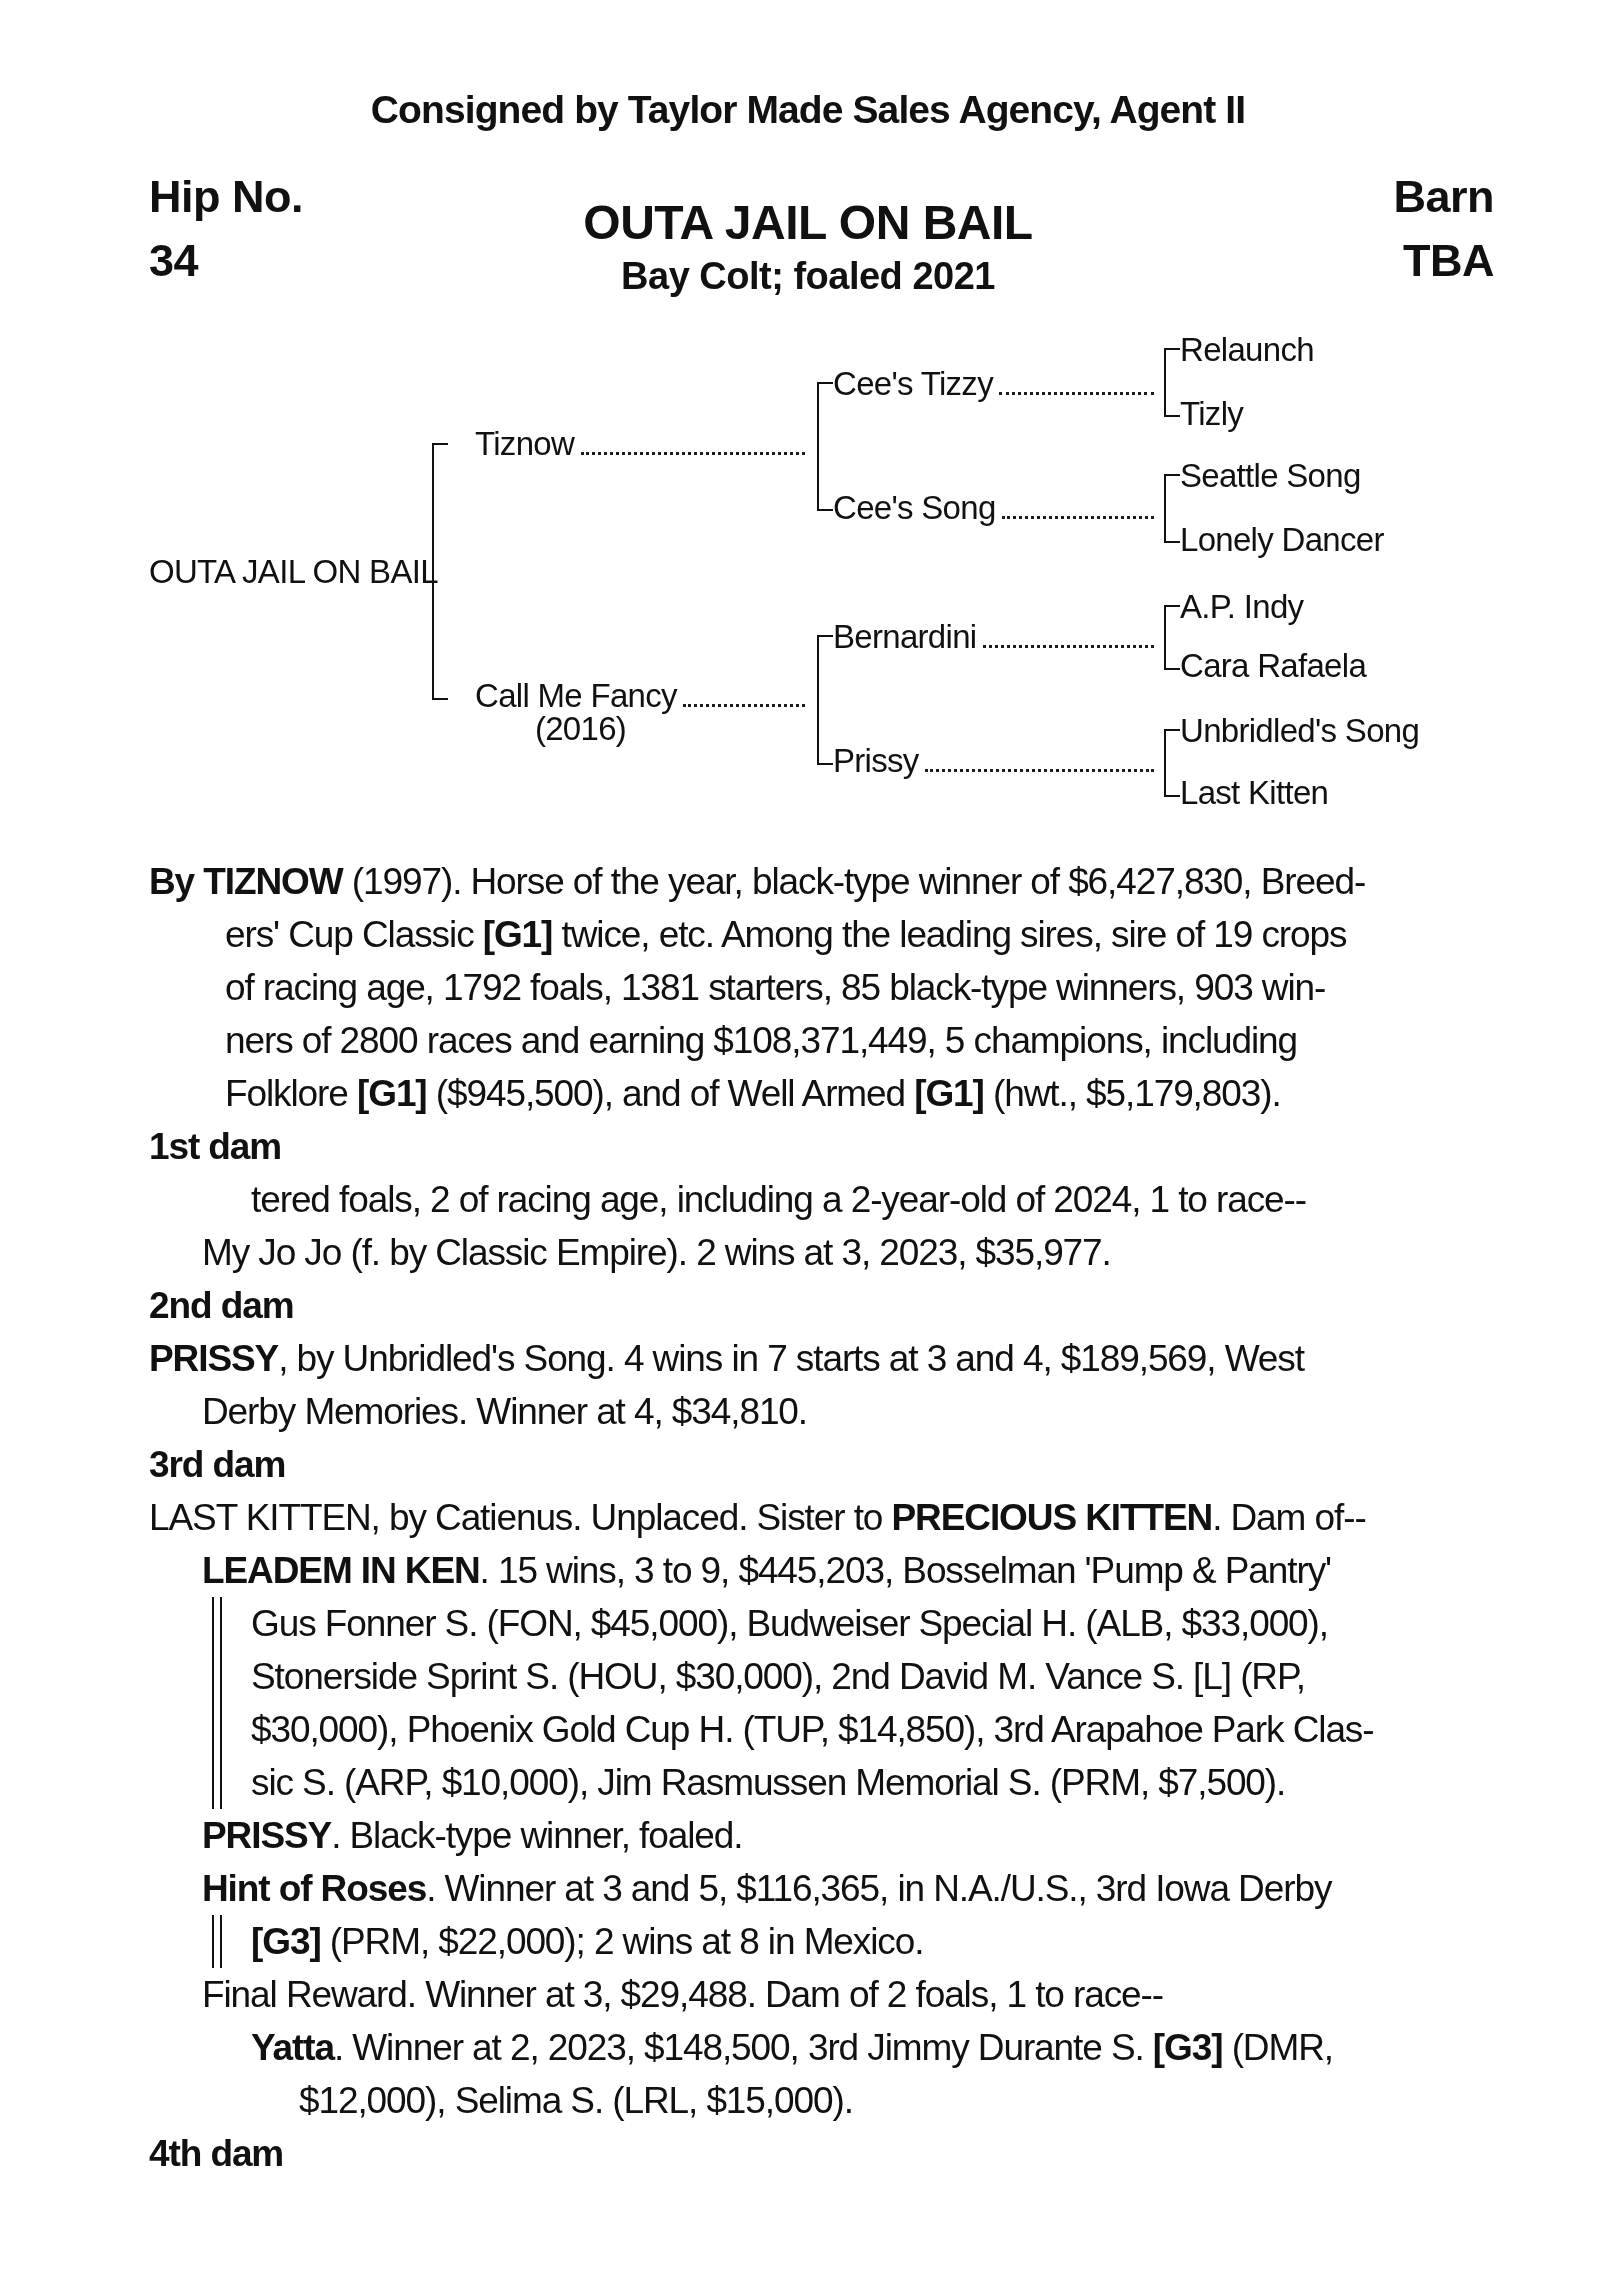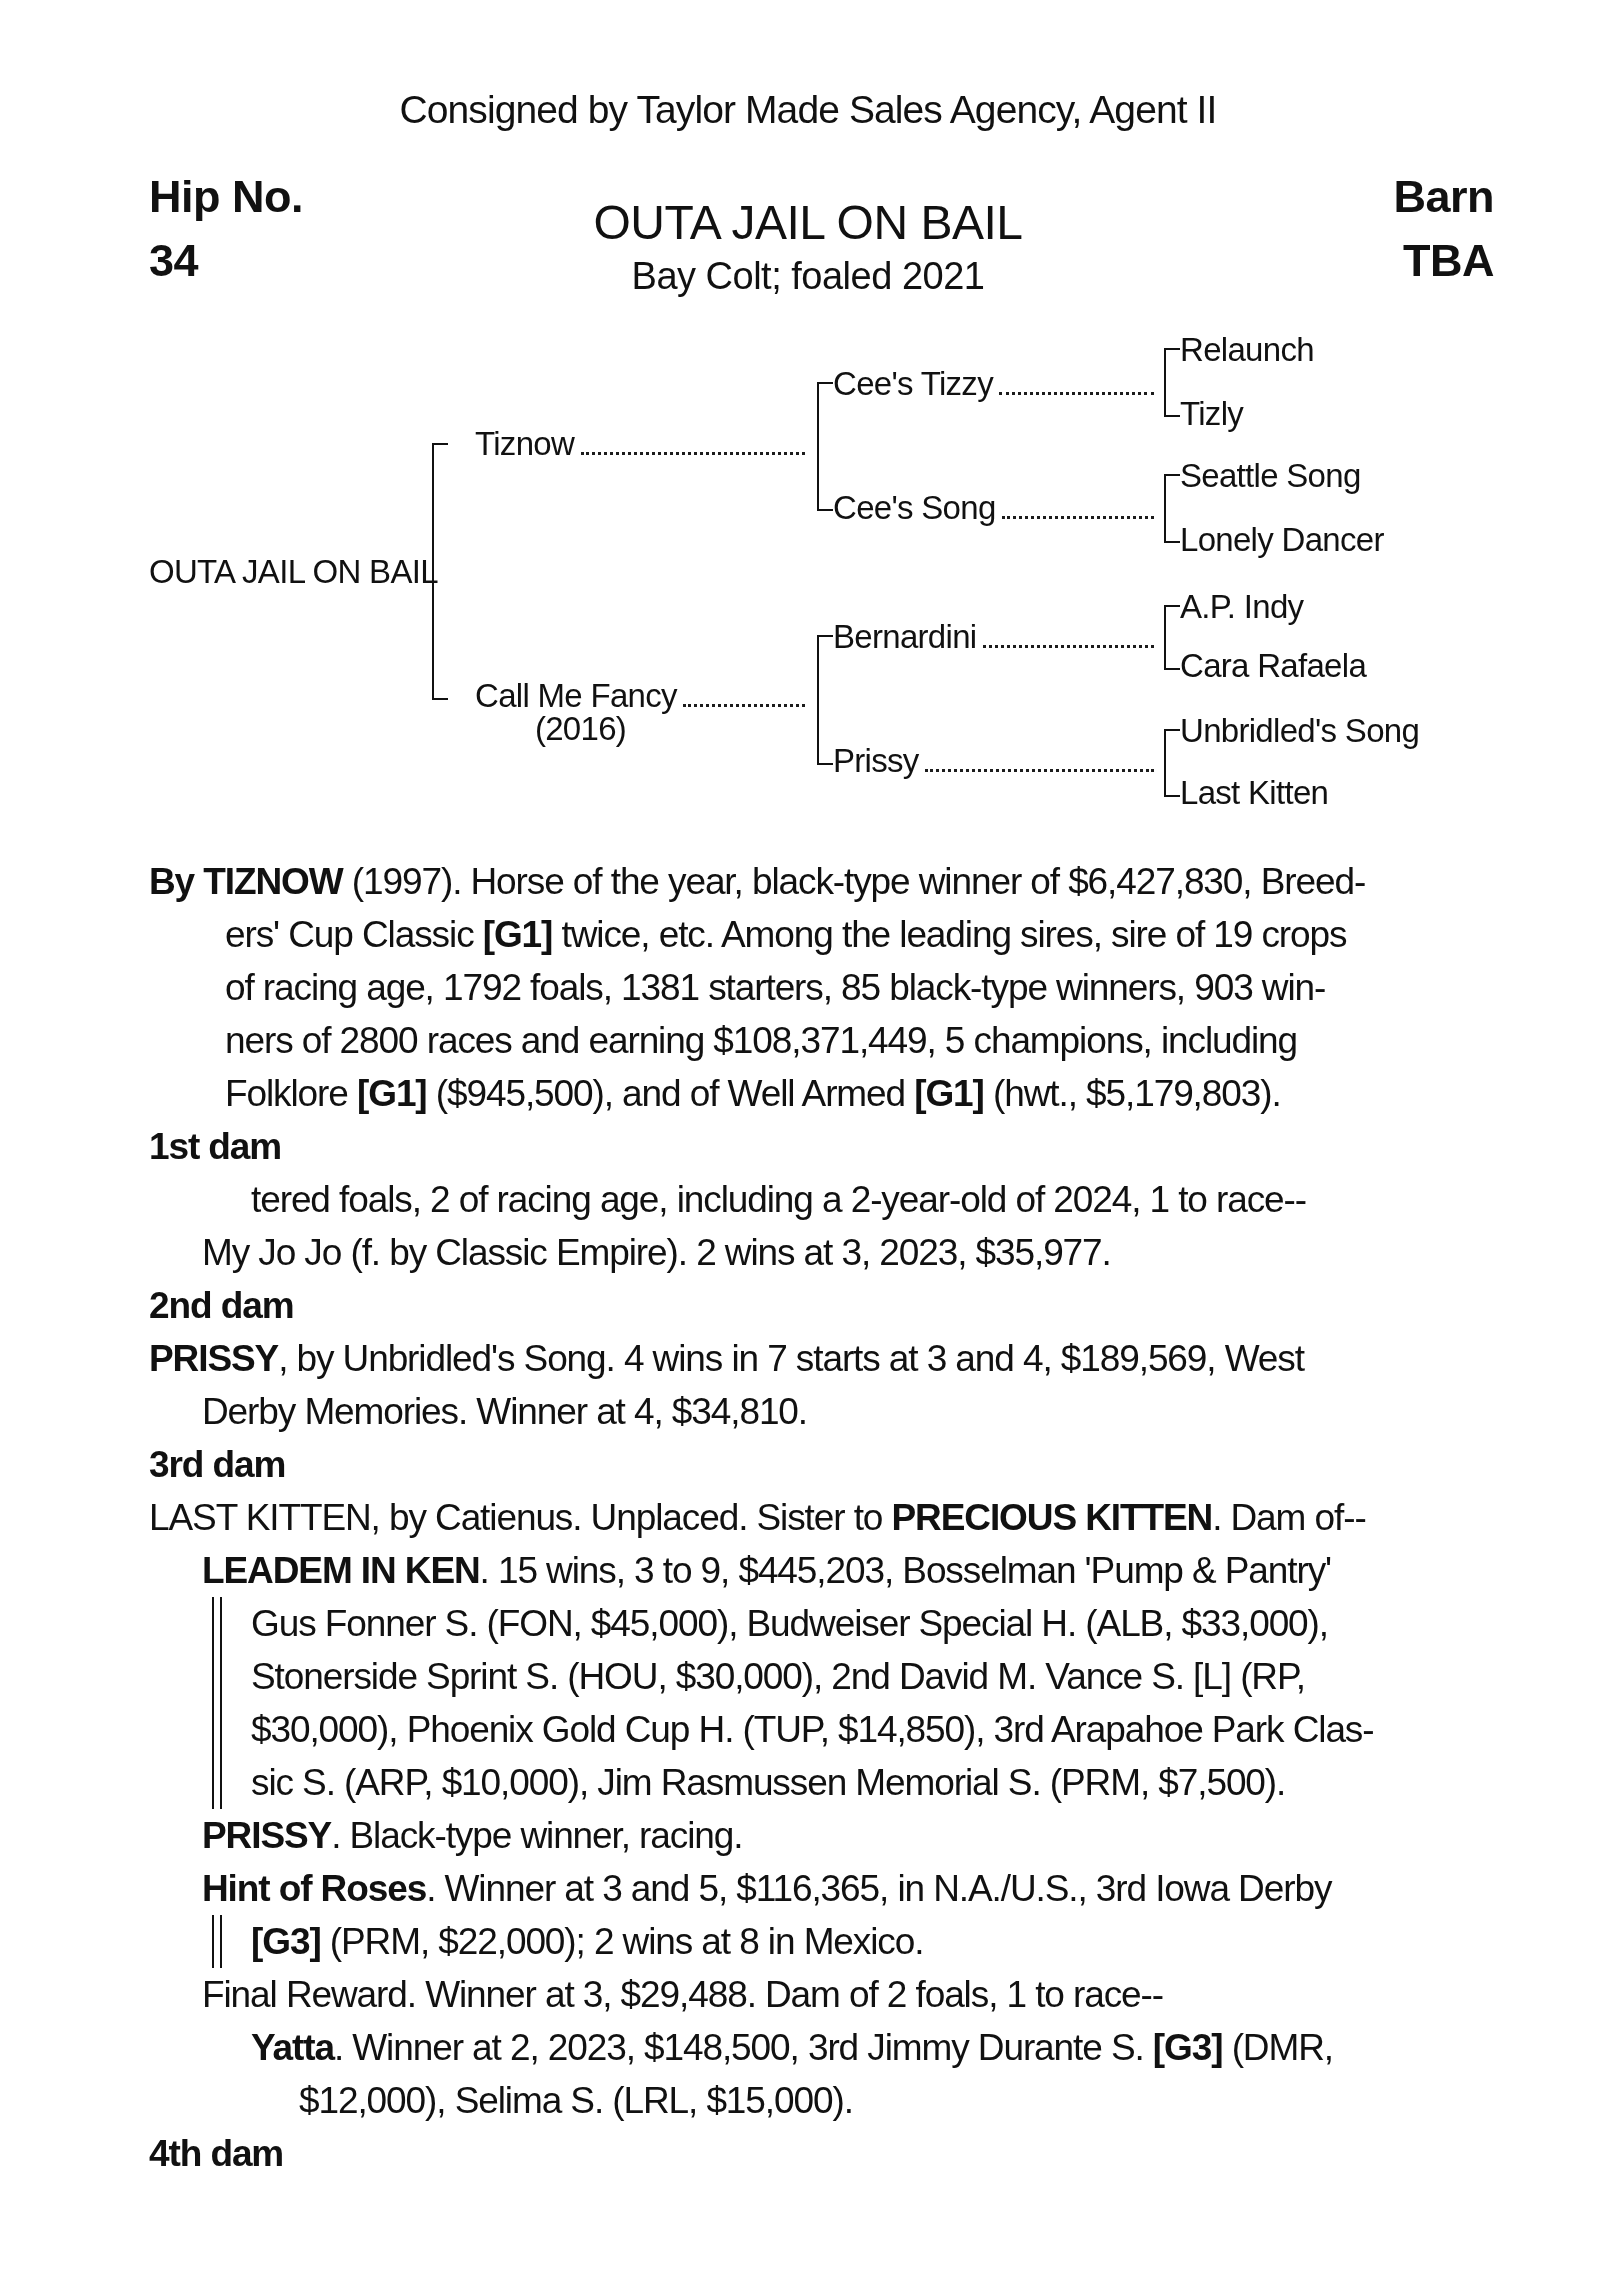--- a/index.html
+++ b/index.html
@@ -1,21 +1,21 @@
 <!DOCTYPE html>
 <html style="font-size:7.3px"><head>
 <meta charset="utf-8">
 <style>
   html,body{margin:0;padding:0;}
   body{
     width:1616px;height:3227px;position:relative;background:#ffffff;color:#111;
     font-family:"Liberation Sans", sans-serif;overflow:hidden;
   }
   
-  .hdrC{position:absolute;left:0;width:1616px;text-align:center;font-weight:normal;white-space:nowrap;}
+  .hdrC{position:absolute;left:0;width:1616px;text-align:center;font-weight:bold;white-space:nowrap;}
   #consignor{top:88px;font-size:39px;letter-spacing:-0.9px;}
   #horse-name{top:195px;font-size:48px;letter-spacing:-0.5px;}
   #horse-desc{top:255px;font-size:38px;letter-spacing:-0.5px;text-align:center;}
   .hdrL{position:absolute;left:149px;font-weight:bold;font-size:45px;letter-spacing:-0.5px;white-space:nowrap;}
   .hdrR{position:absolute;right:122px;font-weight:bold;font-size:45px;letter-spacing:-0.5px;white-space:nowrap;text-align:center;}
   
   #tree{position:absolute;left:0;top:0;width:1616px;font-size:33px;letter-spacing:-0.7px;color:#111;}
   .tnode{position:absolute;height:39px;line-height:39px;white-space:nowrap;display:flex;align-items:stretch;}
   .tnode .nm{align-self:flex-start;}
   .dots{flex:1;border-bottom:3.2px dotted #1c1c1c;margin:0 2.8px 8.3px 6.4px;align-self:flex-end;}
@@ -126,21 +126,21 @@
     <div class="bline l0"><span class="b">2nd dam</span></div>
     <div class="bline l0"><span class="b">PRISSY</span><span>, by Unbridled's Song. 4 wins in 7 starts at 3 and 4, $189,569, West</span></div>
     <div class="bline l1"><span>Derby Memories. Winner at 4, $34,810.</span></div>
     <div class="bline l0"><span class="b">3rd dam</span></div>
     <div class="bline l0"><span>LAST KITTEN, by Catienus. Unplaced. Sister to </span><span class="b">PRECIOUS KITTEN</span><span>. Dam of--</span></div>
     <div class="bline l1"><span class="b">LEADEM IN KEN</span><span>. 15 wins, 3 to 9, $445,203, Bosselman 'Pump &amp; Pantry'</span></div>
     <div class="bline l2"><span class="bars"></span><span>Gus Fonner S. (FON, $45,000), Budweiser Special H. (ALB, $33,000),</span></div>
     <div class="bline l2"><span class="bars"></span><span>Stonerside Sprint S. (HOU, $30,000), 2nd David M. Vance S. [L] (RP,</span></div>
     <div class="bline l2"><span class="bars"></span><span>$30,000), Phoenix Gold Cup H. (TUP, $14,850), 3rd Arapahoe Park Clas-</span></div>
     <div class="bline l2"><span class="bars"></span><span>sic S. (ARP, $10,000), Jim Rasmussen Memorial S. (PRM, $7,500).</span></div>
-    <div class="bline l1"><span class="b">PRISSY</span><span>. Black-type winner, racing.</span></div>
+    <div class="bline l1"><span class="b">PRISSY</span><span>. Black-type winner, foaled.</span></div>
     <div class="bline l1"><span class="b">Hint of Roses</span><span>. Winner at 3 and 5, $116,365, in N.A./U.S., 3rd Iowa Derby</span></div>
     <div class="bline l2"><span class="bars"></span><span class="b">[G3]</span><span> (PRM, $22,000); 2 wins at 8 in Mexico.</span></div>
     <div class="bline l1"><span>Final Reward. Winner at 3, $29,488. Dam of 2 foals, 1 to race--</span></div>
     <div class="bline l2"><span class="b">Yatta</span><span>. Winner at 2, 2023, $148,500, 3rd Jimmy Durante S. </span><span class="b">[G3]</span><span> (DMR,</span></div>
     <div class="bline l3"><span>$12,000), Selima S. (LRL, $15,000).</span></div>
     <div class="bline l0"><span class="b">4th dam</span></div>
     <div class="bline l0"></div>
   </div>
 
 

